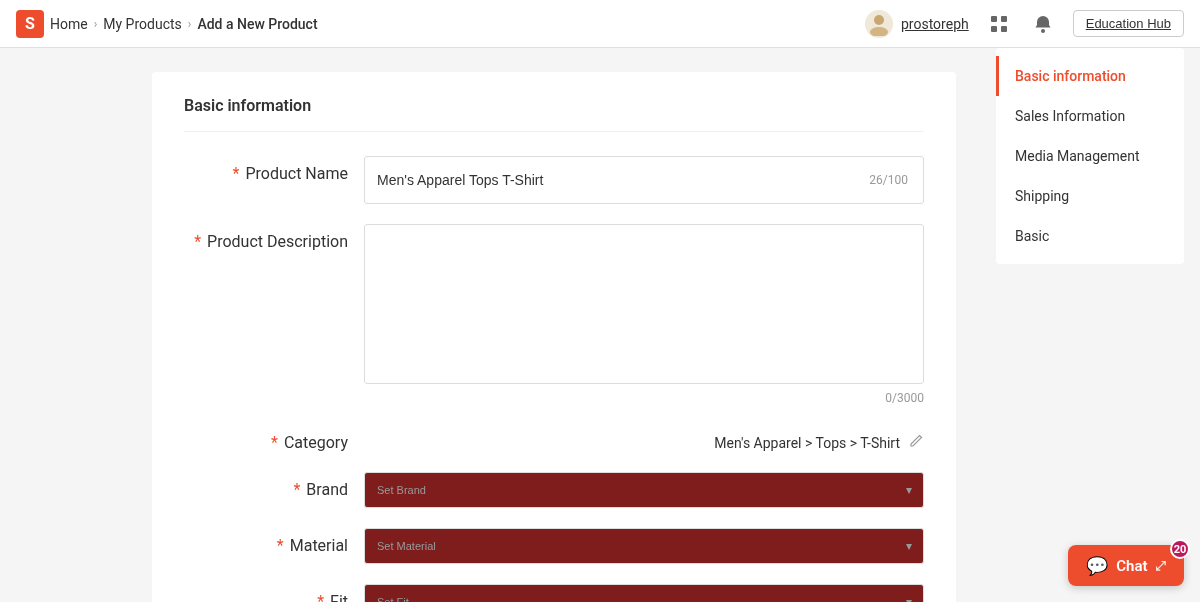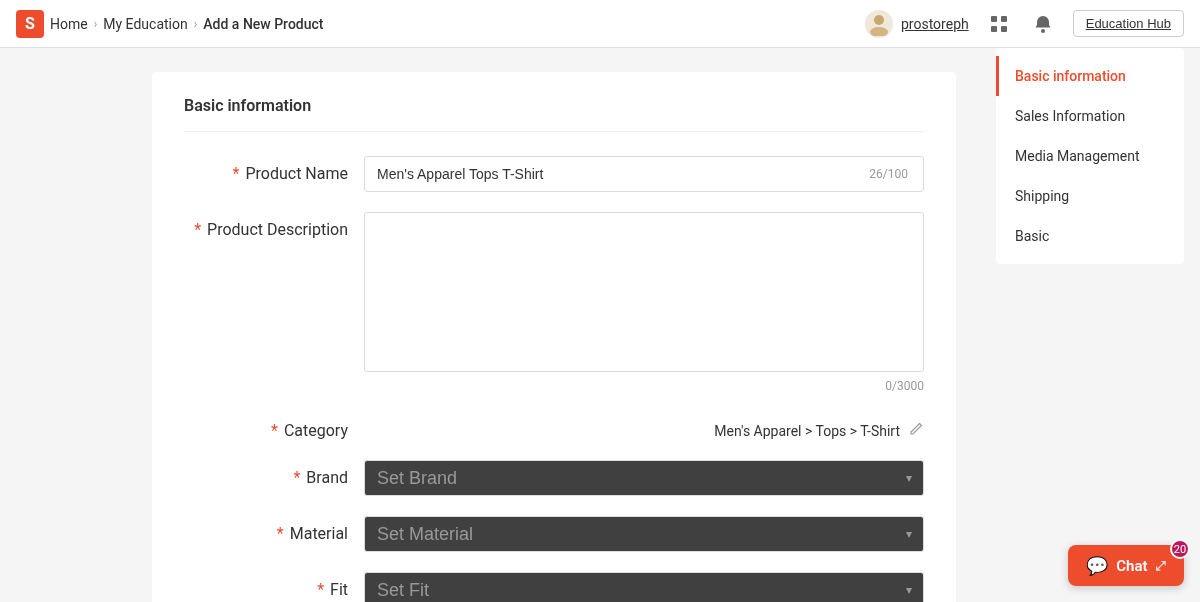--- a/index.html
+++ b/index.html
@@ -160,21 +160,21 @@
     .form-control-wrap {
       flex: 1;
       max-width: 620px;
     }
 
     .text-input-with-count {
       position: relative;
     }
     .text-input-with-count input {
       width: 100%;
-      height: 36px;
+      height: 48px;
       border: 1px solid #ddd;
       border-radius: 3px;
       padding: 0 80px 0 12px;
       font-size: 14px;
       color: #333;
       outline: none;
     }
     .char-count {
       position: absolute;
       right: 16px;
@@ -221,23 +221,23 @@
     }
     .select-wrapper {
       position: relative;
     }
     .select-wrapper select {
       width: 100%;
       height: 36px;
       border: 1px solid #ddd;
       border-radius: 3px;
       padding: 0 36px 0 12px;
-      font-size: 18px;
+      font-size: 11px;
       color: #999;
-      background: #404040;
+      background: #7f1d1d;
       outline: none;
       appearance: none;
       -webkit-appearance: none;
       cursor: pointer;
     }
     .select-arrow {
       position: absolute;
       right: 12px;
       top: 50%;
       transform: translateY(-50%);
@@ -296,39 +296,39 @@
       background: #be185d;
       border: 2px solid #fff;
       color: #fff;
       border-radius: 50%;
       width: 20px;
       height: 20px;
       font-size: 11px;
       display: flex;
       align-items: center;
       justify-content: center;
-      font-weight: normal;
+      font-weight: bold;
     }
     .chat-expand {
       font-size: 13px;
       opacity: 0.85;
     }
   </style>
 </head>
 <body>
 
 <header class="header">
   <div class="header-left">
     <div class="shopee-logo">
       <span class="shopee-logo-s">S</span>
     </div>
     <nav class="breadcrumb">
       <a href="#" class="breadcrumb-link">Home</a>
       <span class="breadcrumb-sep">›</span>
-      <a href="#" class="breadcrumb-link">My Education</a>
+      <a href="#" class="breadcrumb-link">My Products</a>
       <span class="breadcrumb-sep">›</span>
       <span class="breadcrumb-current">Add a New Product</span>
     </nav>
   </div>
   <div class="header-right">
     <div class="user-info">
       <div class="user-avatar">
         <svg viewBox="0 0 24 24" fill="none" xmlns="http://www.w3.org/2000/svg">
           <ellipse cx="12" cy="8" rx="5" ry="5" fill="#c8a870"></ellipse>
           <ellipse cx="12" cy="20" rx="9" ry="5" fill="#d4b483"></ellipse>

